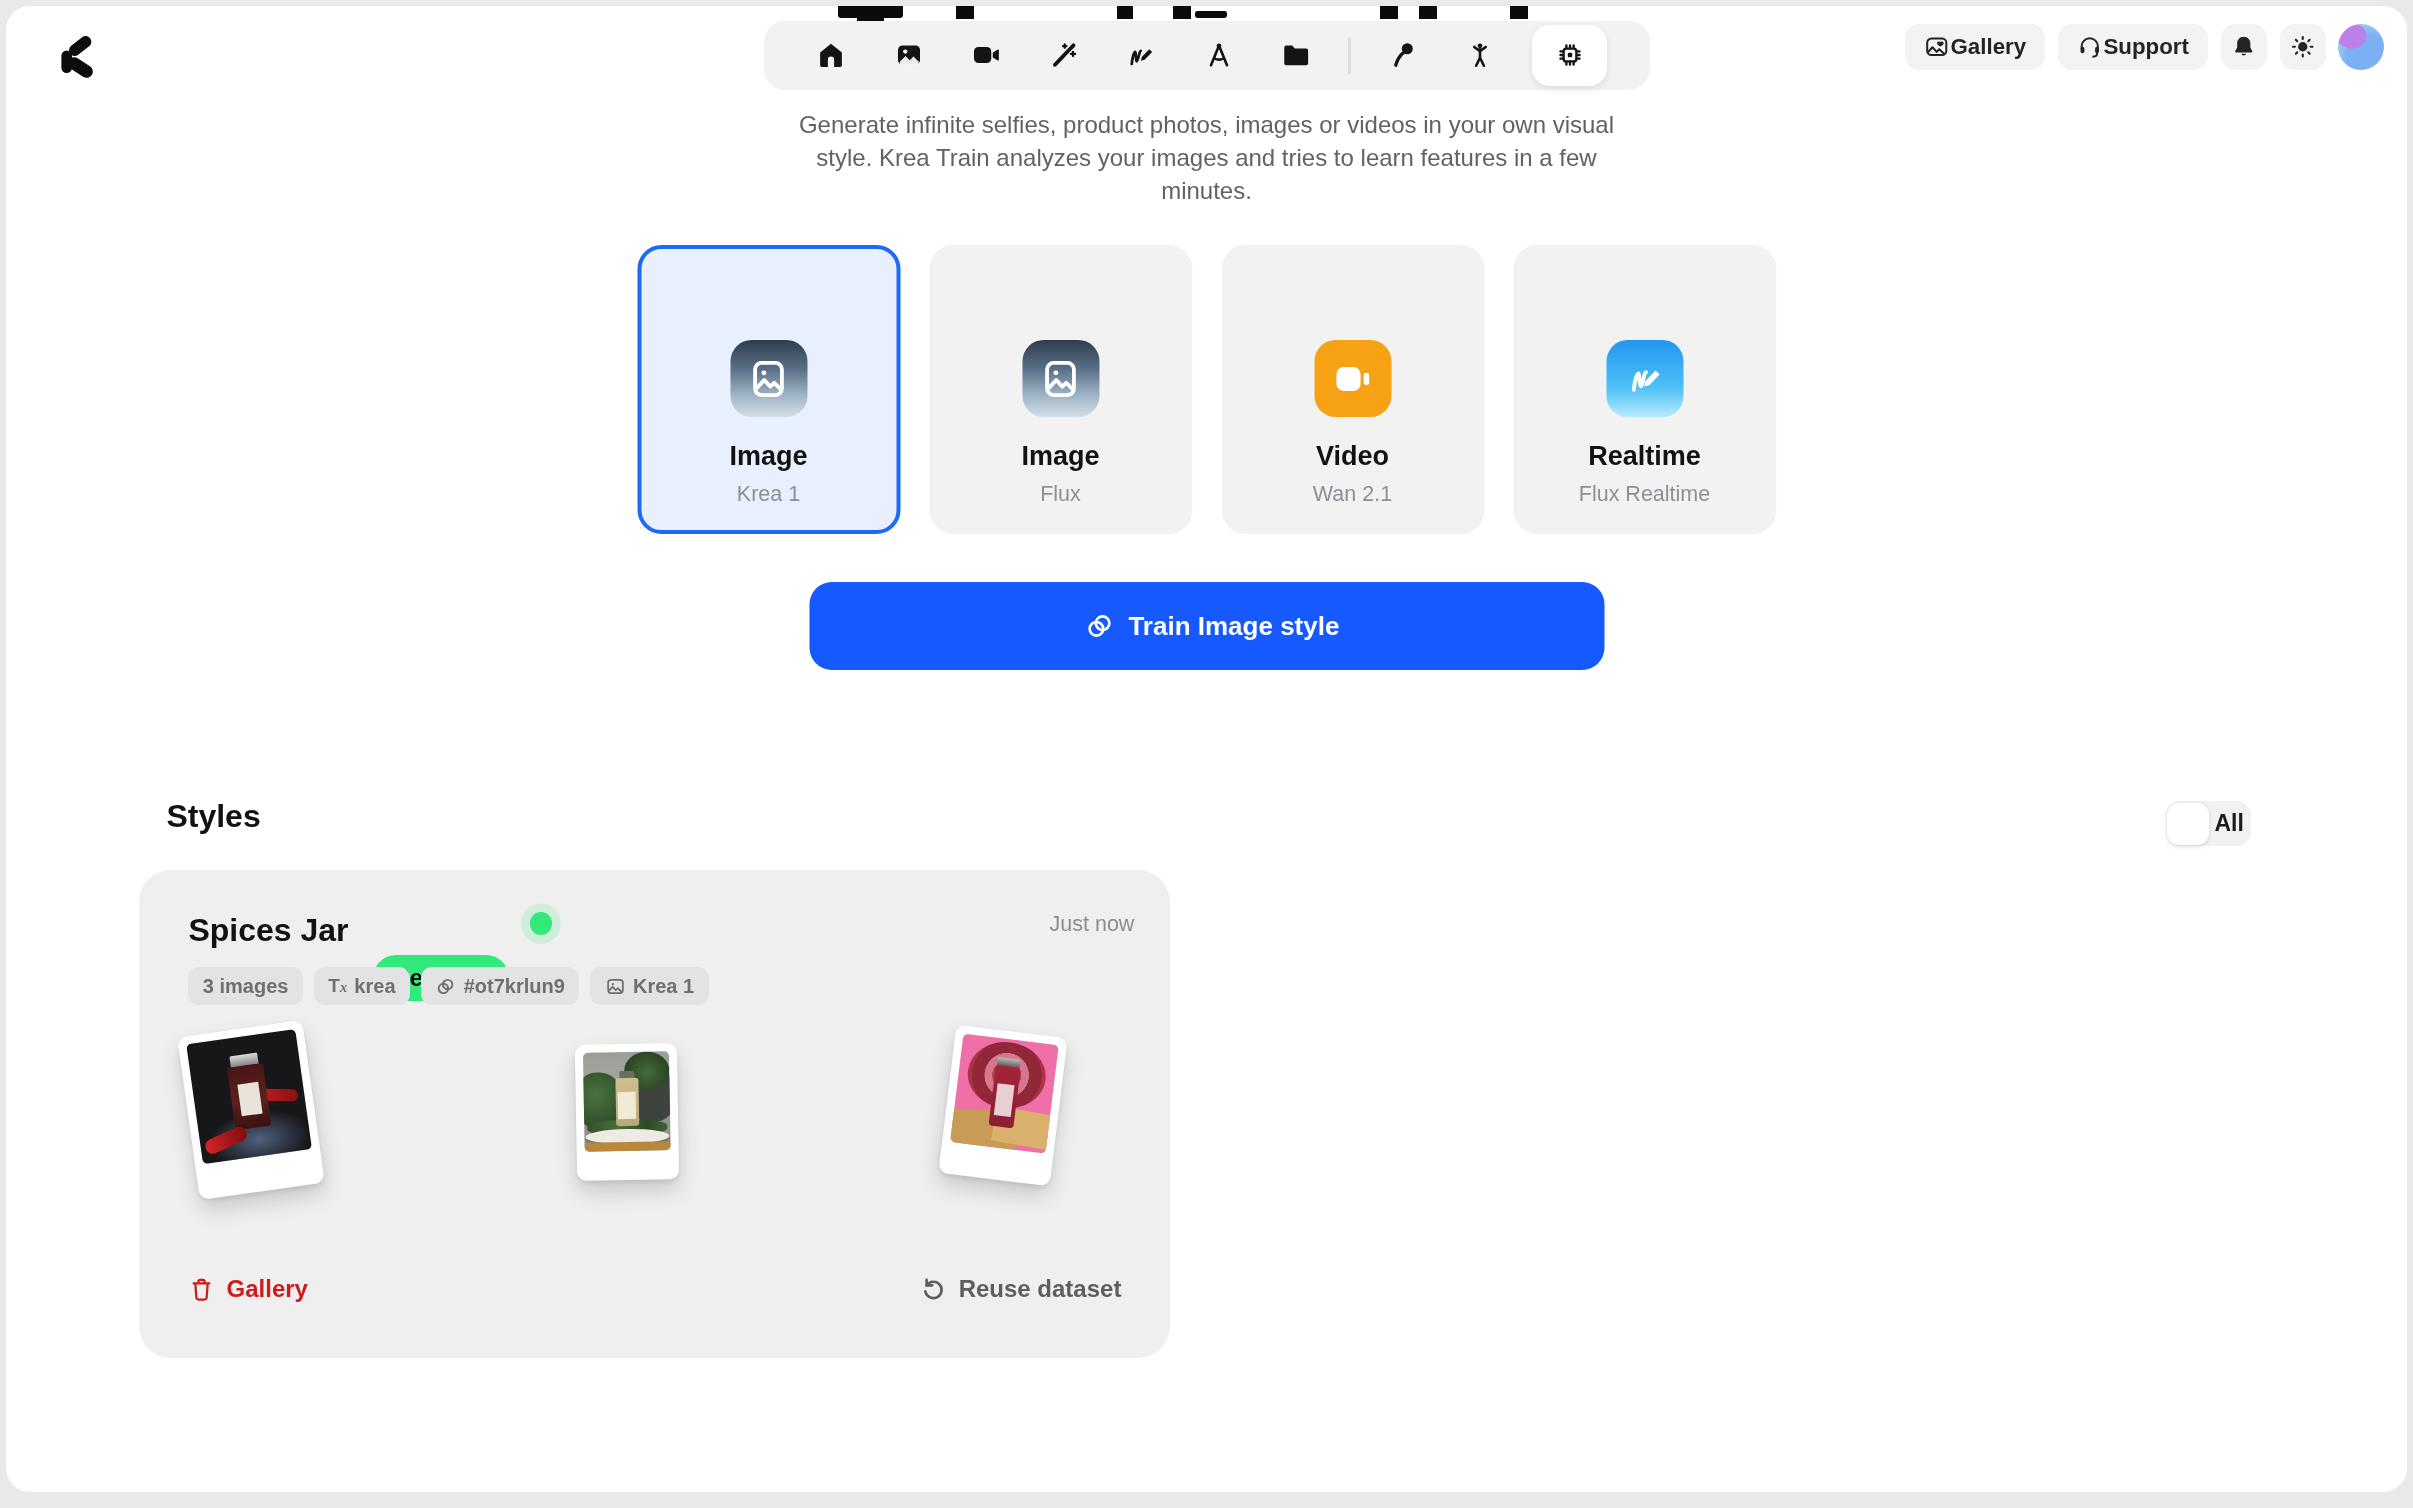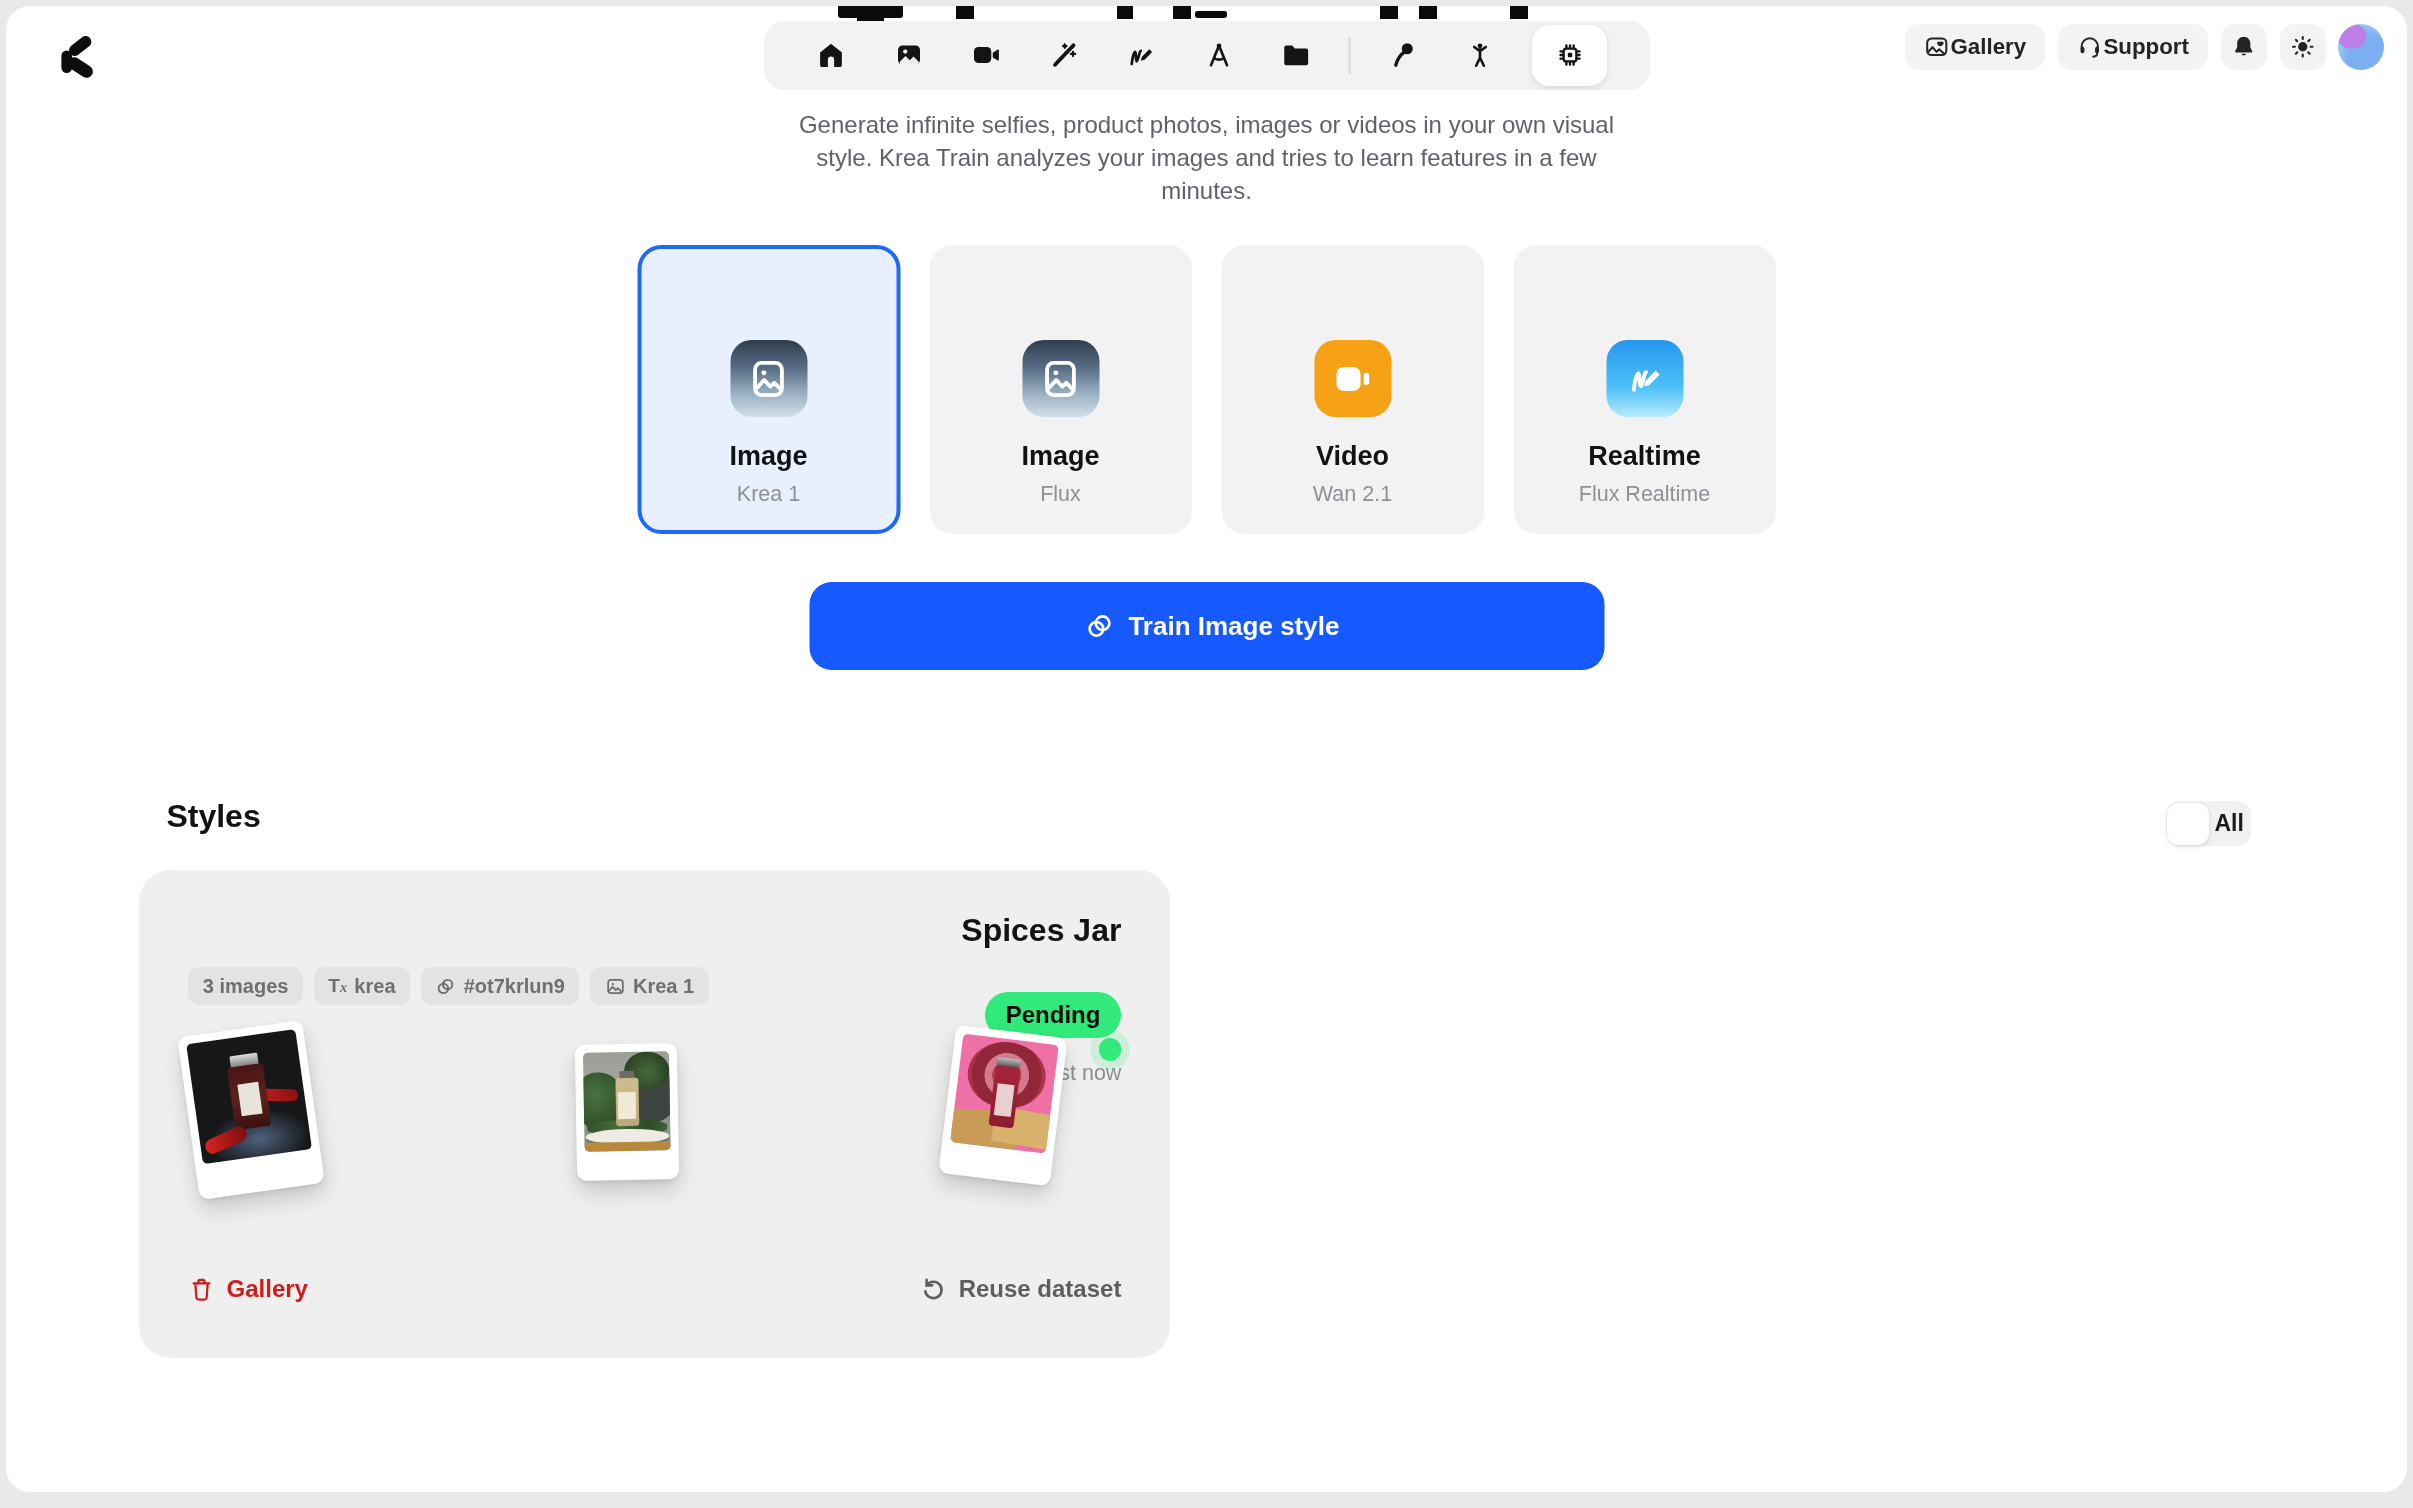--- a/index.html
+++ b/index.html
@@ -54,21 +54,21 @@
 
   
   .styles-title{position:absolute;left:160px;top:792px;font-size:32px;font-weight:800;color:#101214;margin:0;}
   .filter-toggle{position:absolute;right:156px;top:795px;width:85px;height:45px;background:#f1f1f2;border:none;
                  border-radius:14.4px;display:flex;align-items:center;cursor:pointer;padding:1.6px;font-family:inherit;}
   .knob{width:42px;height:42px;background:#ffffff;border-radius:12px;box-shadow:0 1.6px 4px rgba(0,0,0,.12);}
   .filter-label{flex:1;text-align:center;font-size:23px;font-weight:600;color:#1b1b1b;}
 
   
   .scard{position:absolute;left:133px;top:864px;width:1031px;height:488px;background:#efefef;border-radius:32px;}
-  .sj-header{position:absolute;left:49px;right:49px;top:42px;display:flex;align-items:flex-end;flex-direction:column;}
+  .sj-header{position:absolute;left:49px;right:36px;top:42px;display:flex;align-items:flex-start;}
   .sj-name{font-size:32px;font-weight:800;color:#101214;}
   .badge{margin-left:24px;height:46px;padding:0 21px;background:#32e97b;border-radius:797px;display:flex;
          align-items:center;font-size:24px;font-weight:700;color:#0b0b0b;margin-top:43px;}
   .dot{margin-left:21px;width:22.3px;height:22.3px;border-radius:50%;background:#32e97b;
        box-shadow:0 0 0 8.8px rgba(50,233,123,.16);}
   .sj-time{margin-left:auto;font-size:21.5px;font-weight:500;color:#8d8d8d;}
   .sj-tags{position:absolute;left:49px;top:97px;display:flex;gap:11.2px;}
   .tag{height:38px;padding:0 14.4px;background:#e3e3e4;border-radius:11.2px;display:flex;align-items:center;gap:7.2px;
        font-size:20px;font-weight:600;color:#6f6f6f;}
   .tag svg{width:21px;height:21px;}

